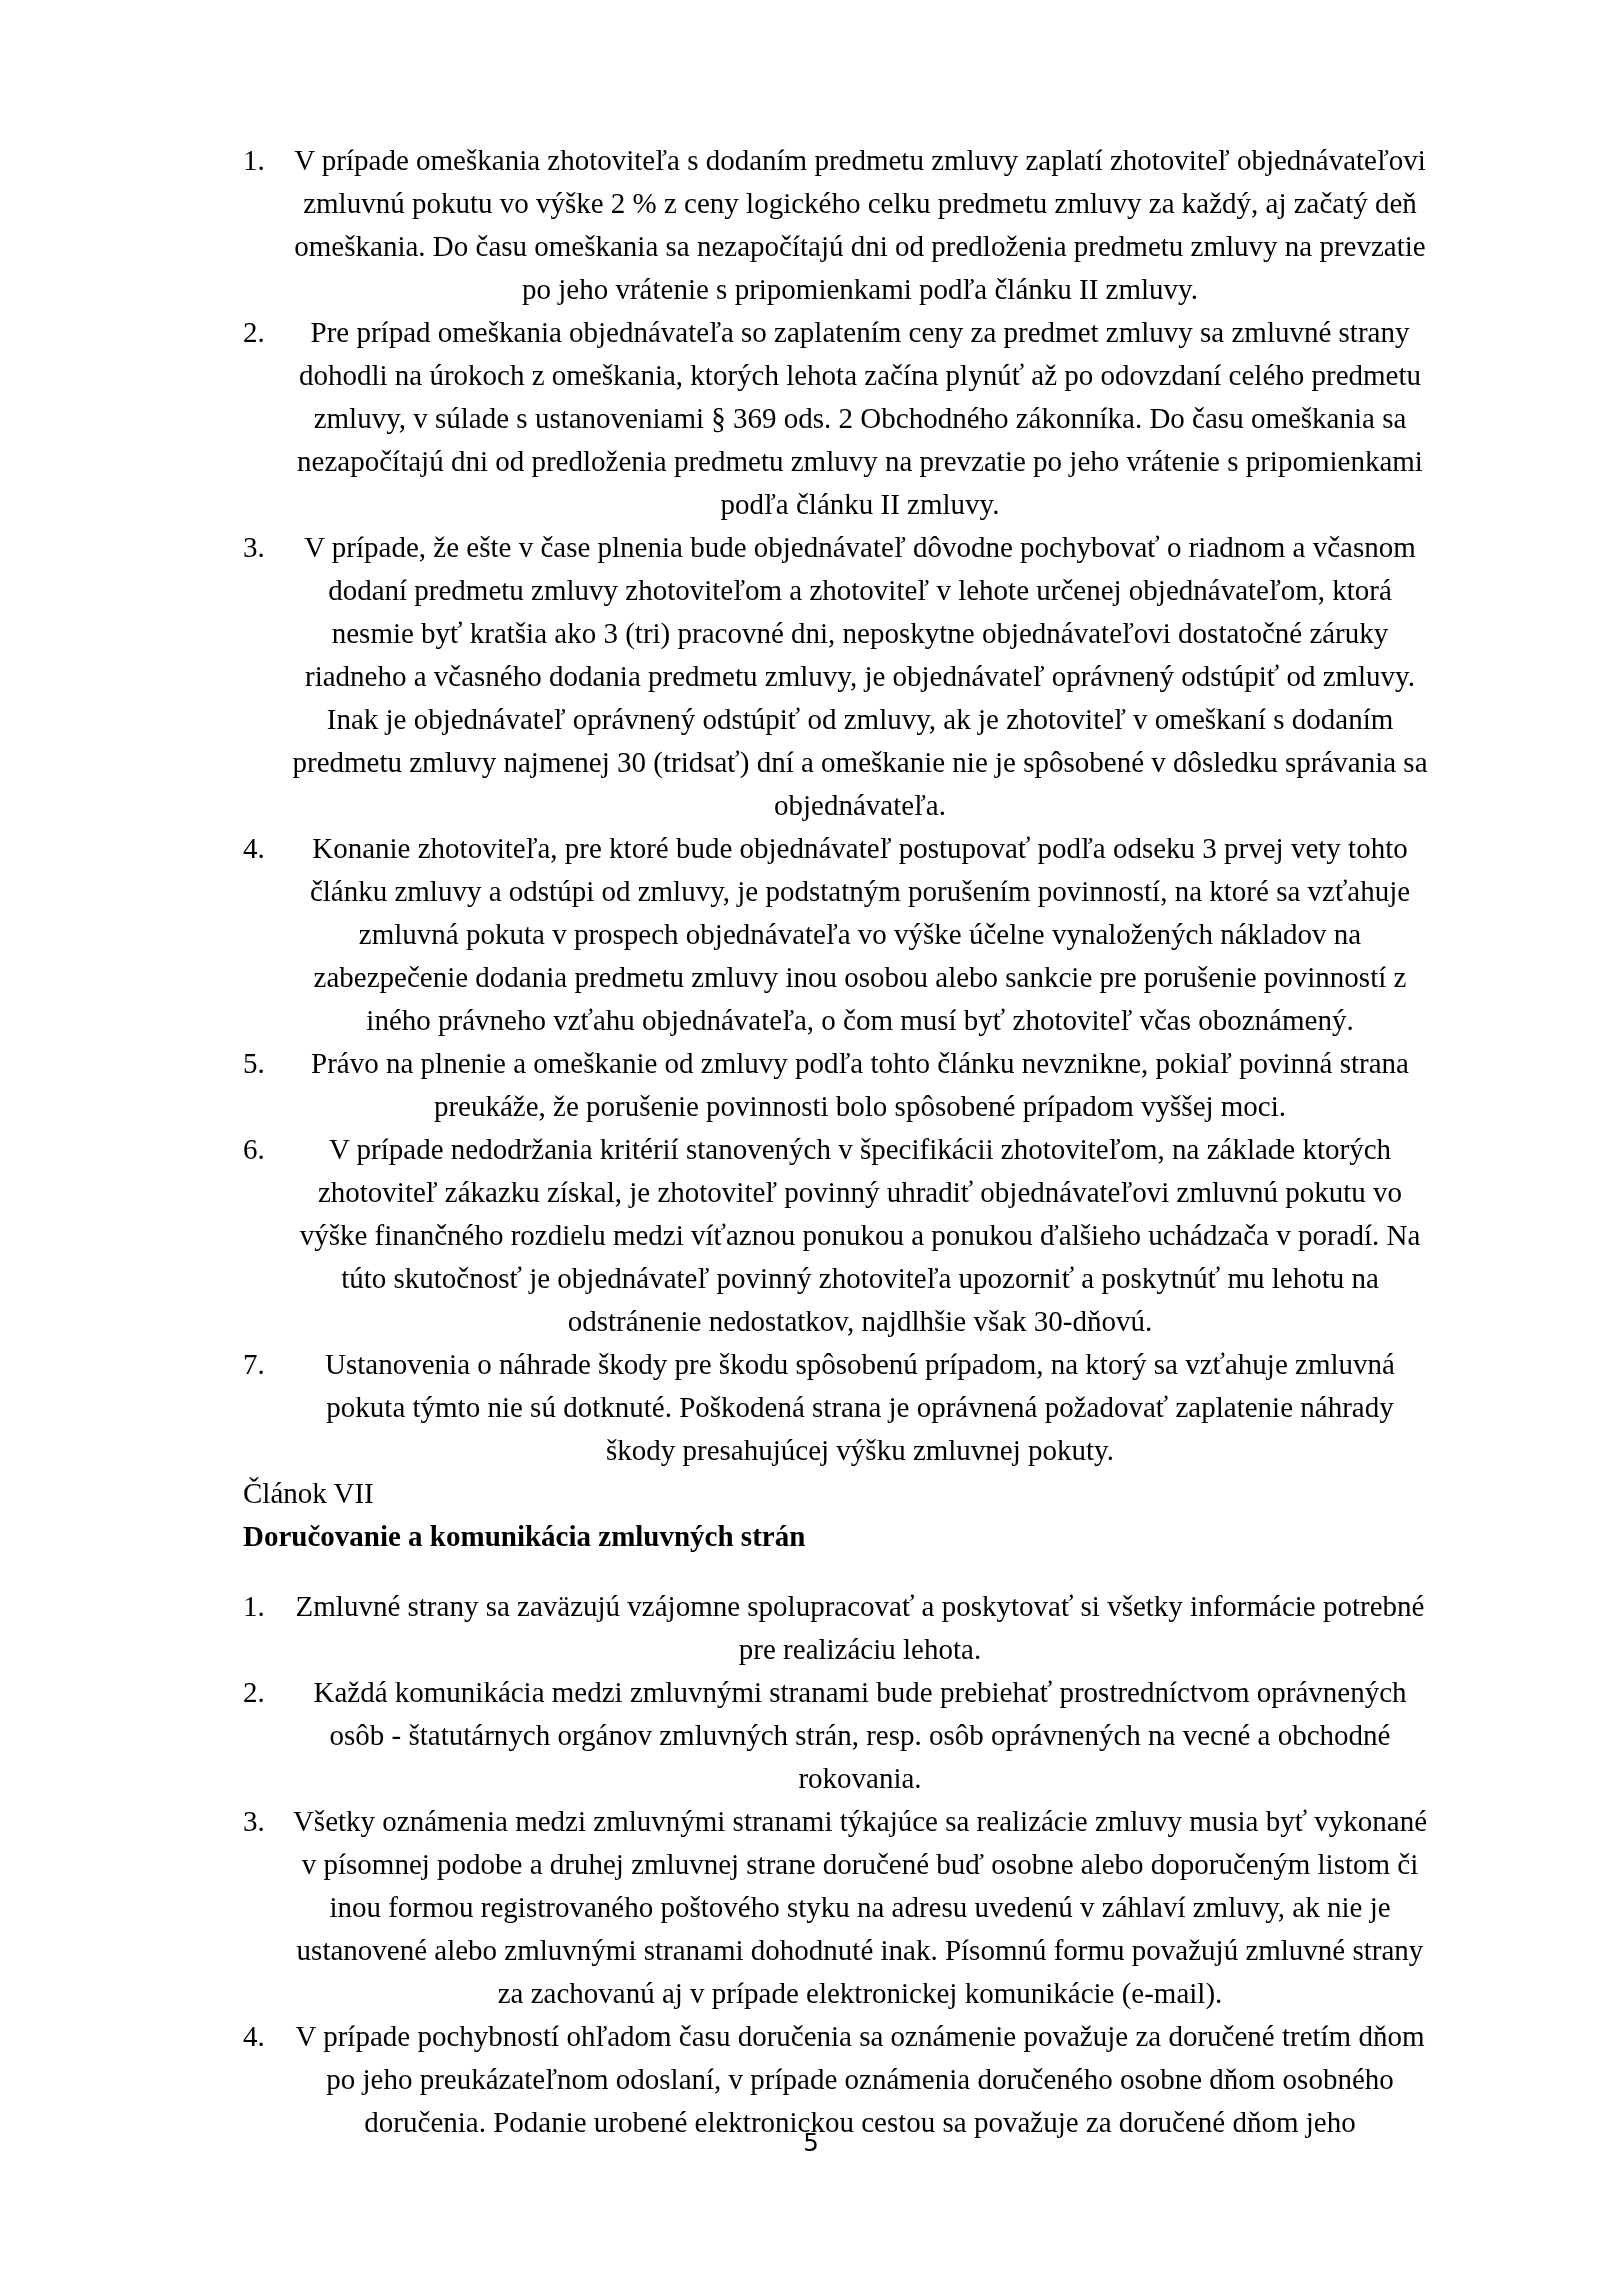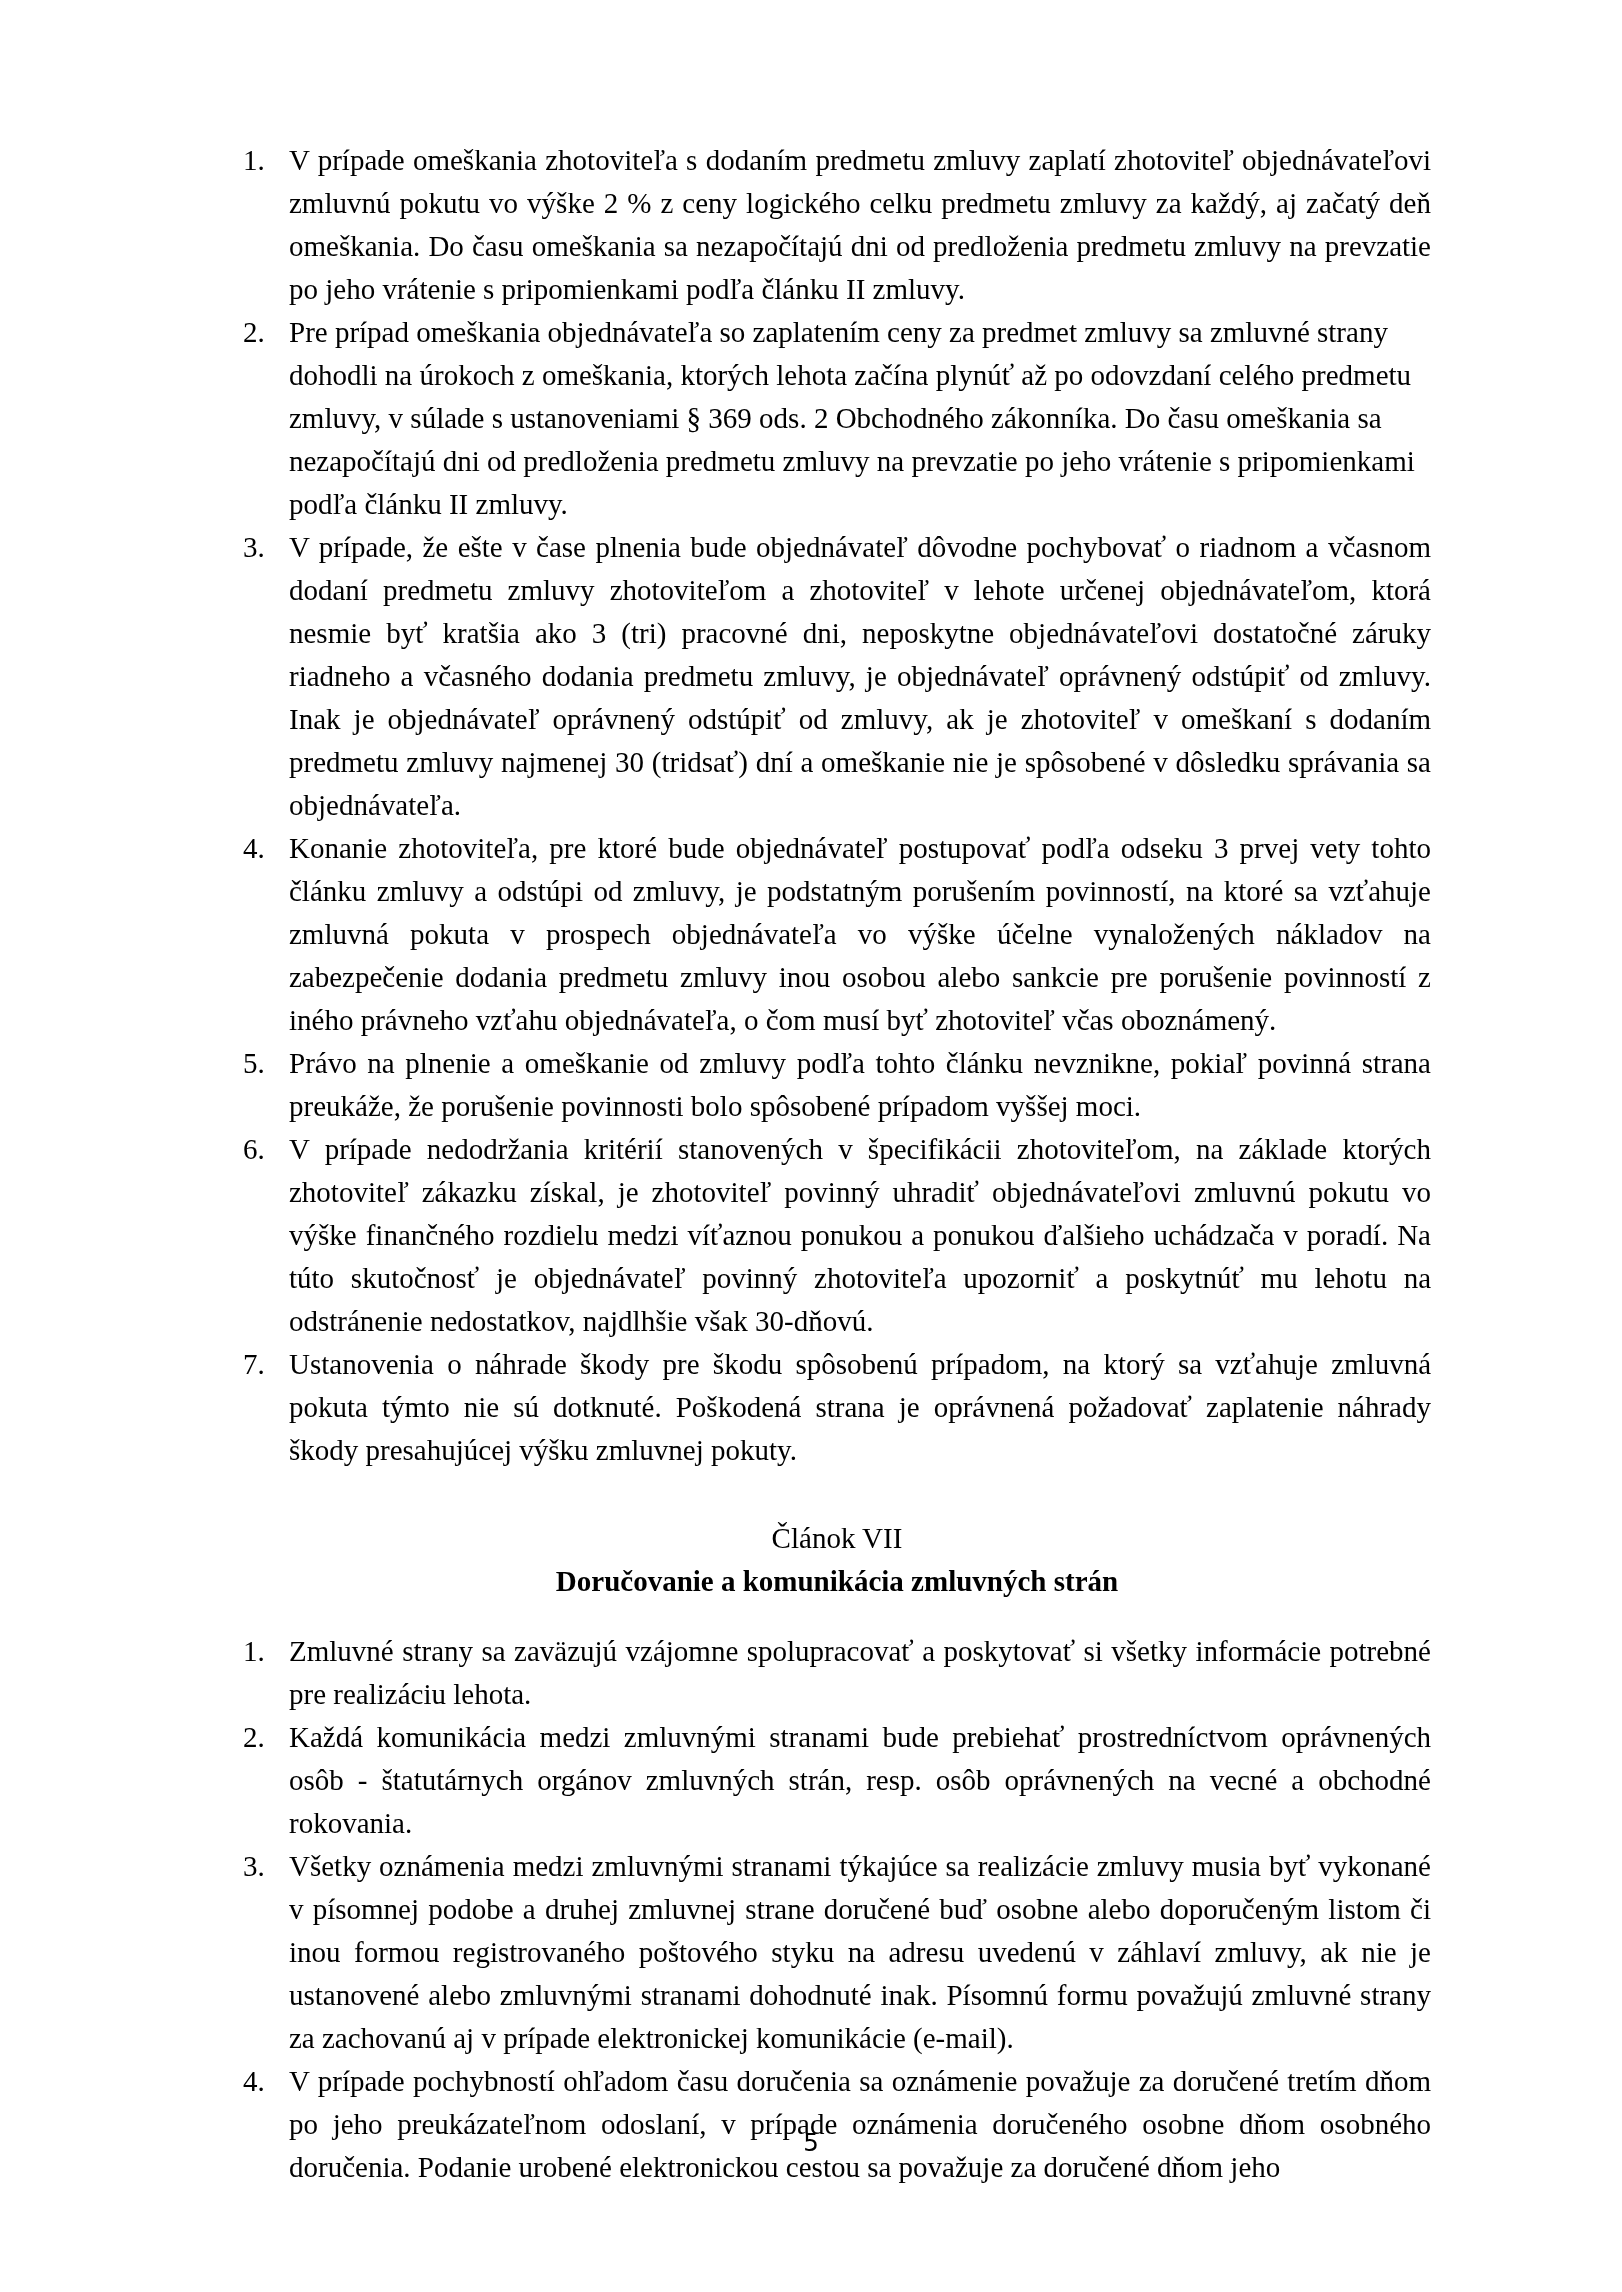--- a/index.html
+++ b/index.html
@@ -44,29 +44,29 @@
     position: absolute;
     left: 0;
     top: 0;
     width: 39px;
     text-align: left;
     font-size: 29px;
     line-height: 43px;
   }
   ol.doc-list > li .body {
     display: block;
+    text-align: center;
   }
   
   ol.doc-list > li.align-left {
     text-align: left;
   }
   
   .article-heading {
-    text-align: center;
-    margin-top: 45px;
+    text-align: left;
     margin-bottom: 5.9px;
   }
   .article-heading .art-title {
     font-size: 29px;
     line-height: 43px;
     font-weight: normal;
     display: block;
   }
   .article-heading .art-subtitle {
     font-size: 29px;

